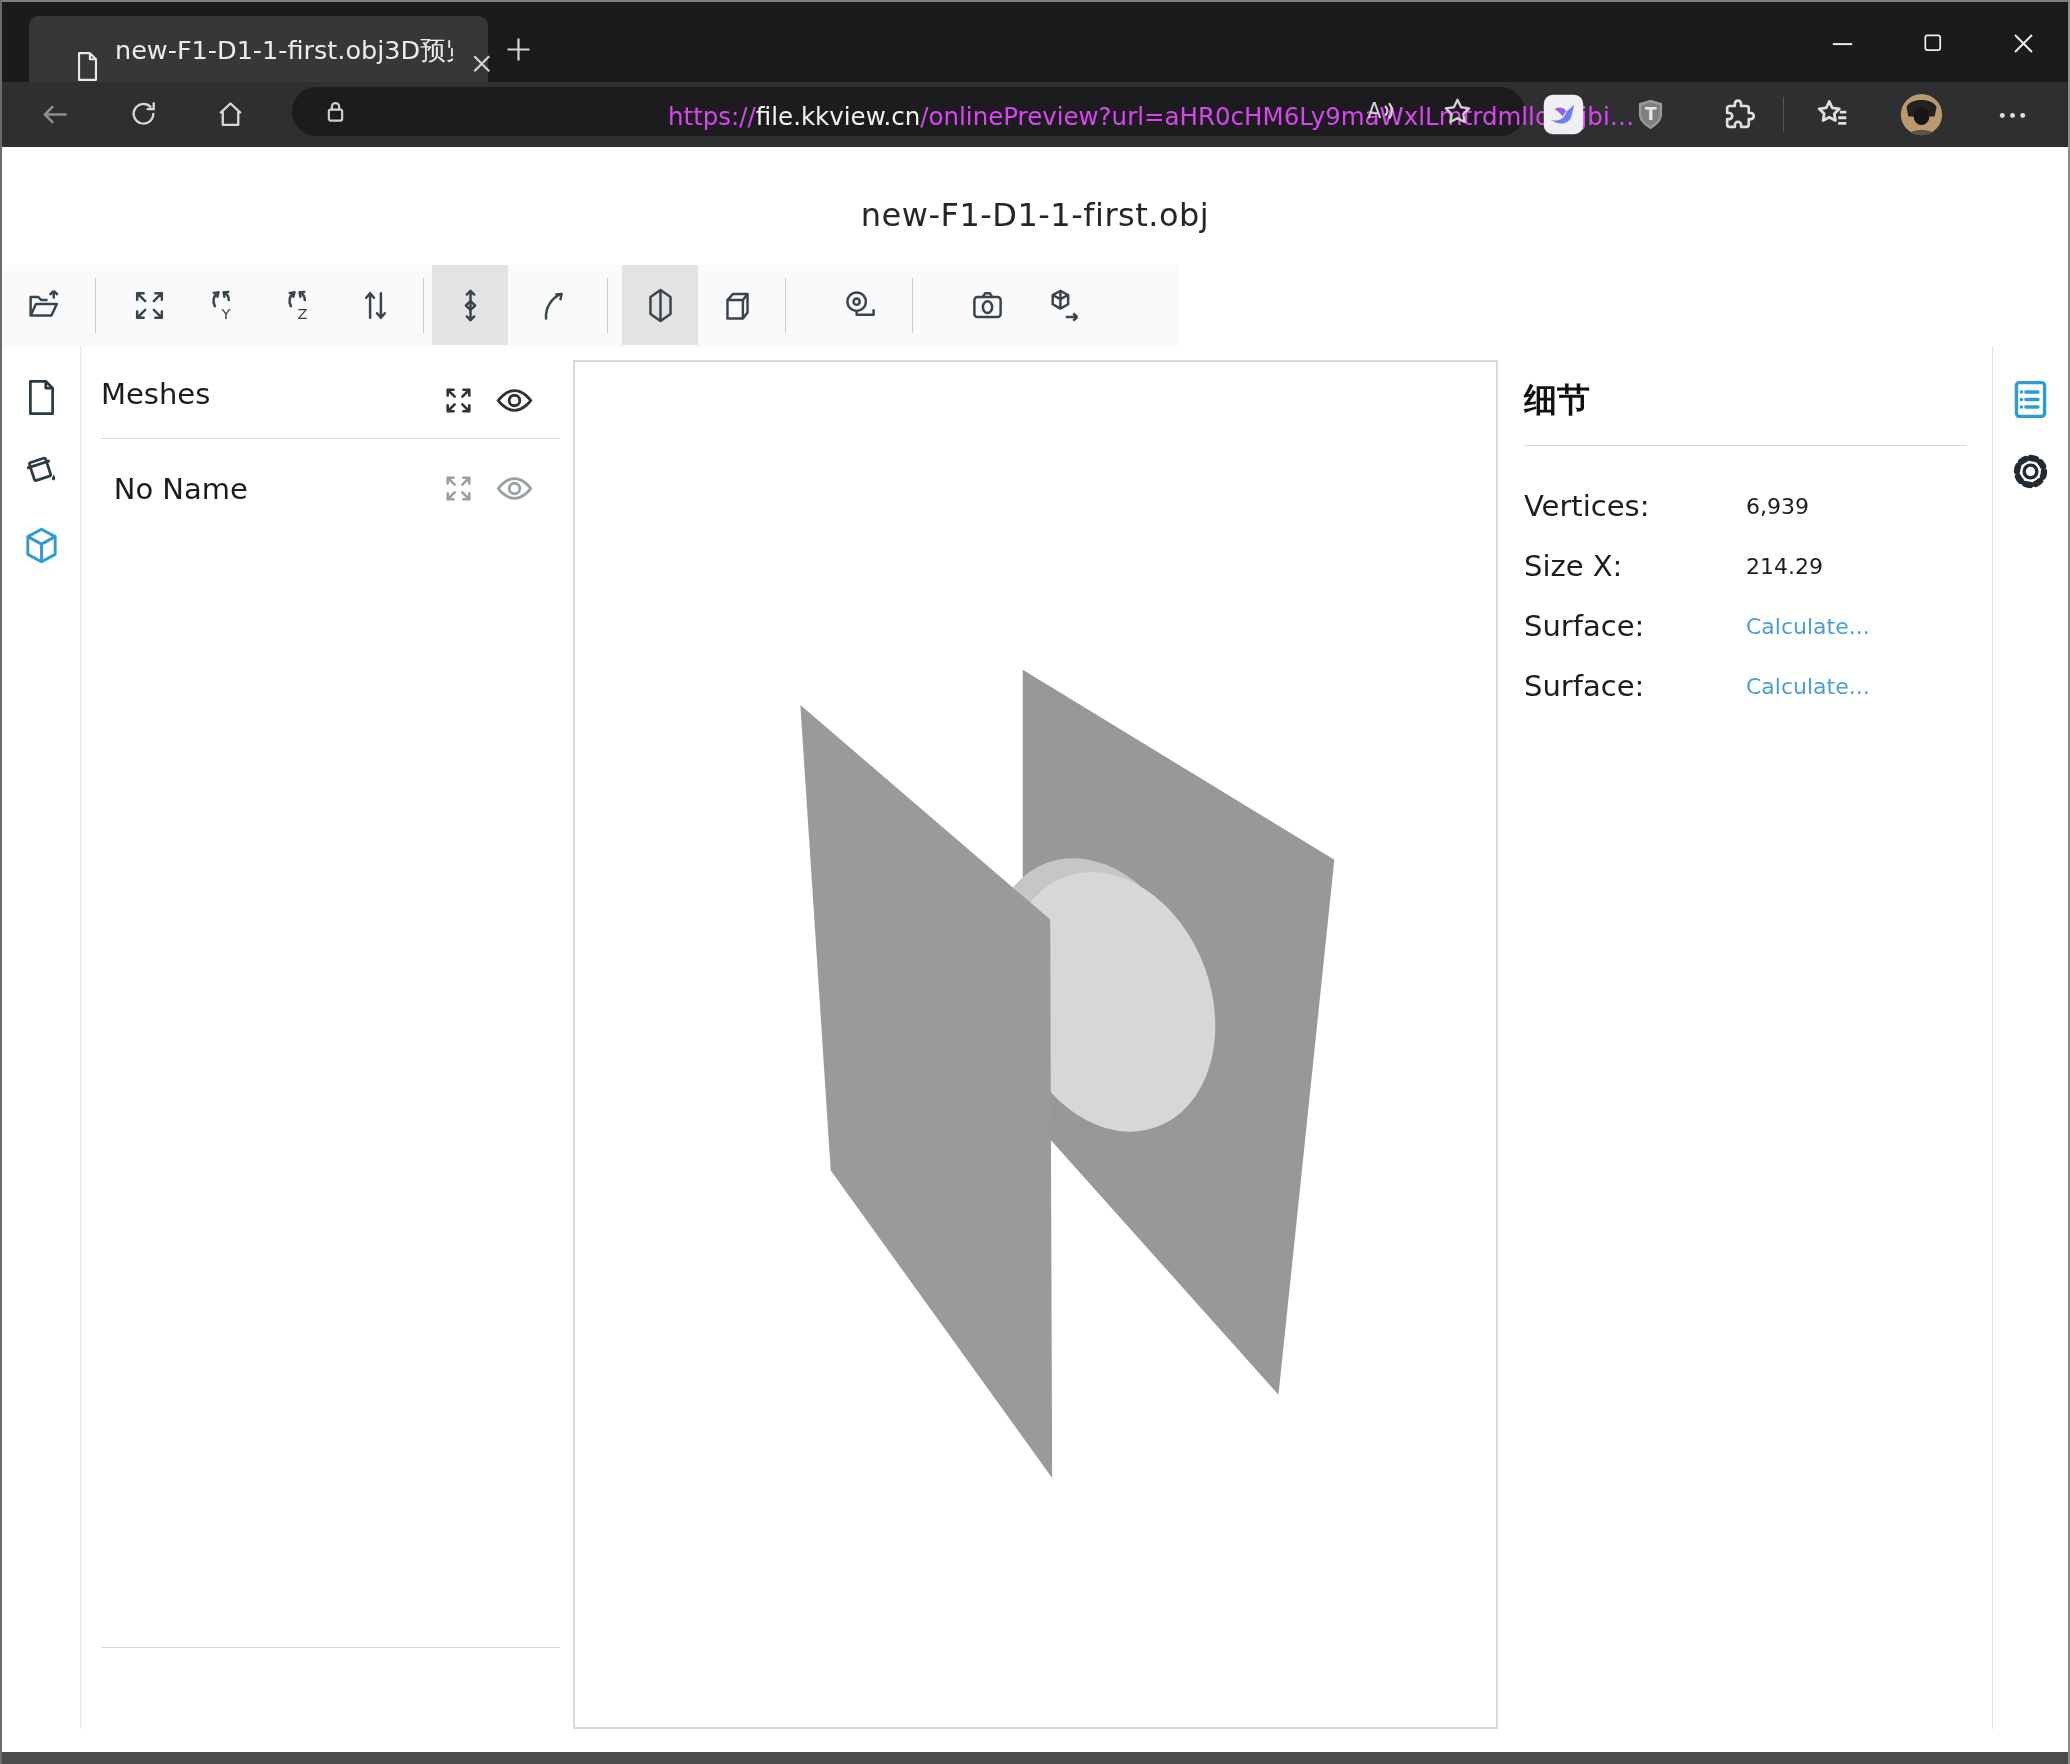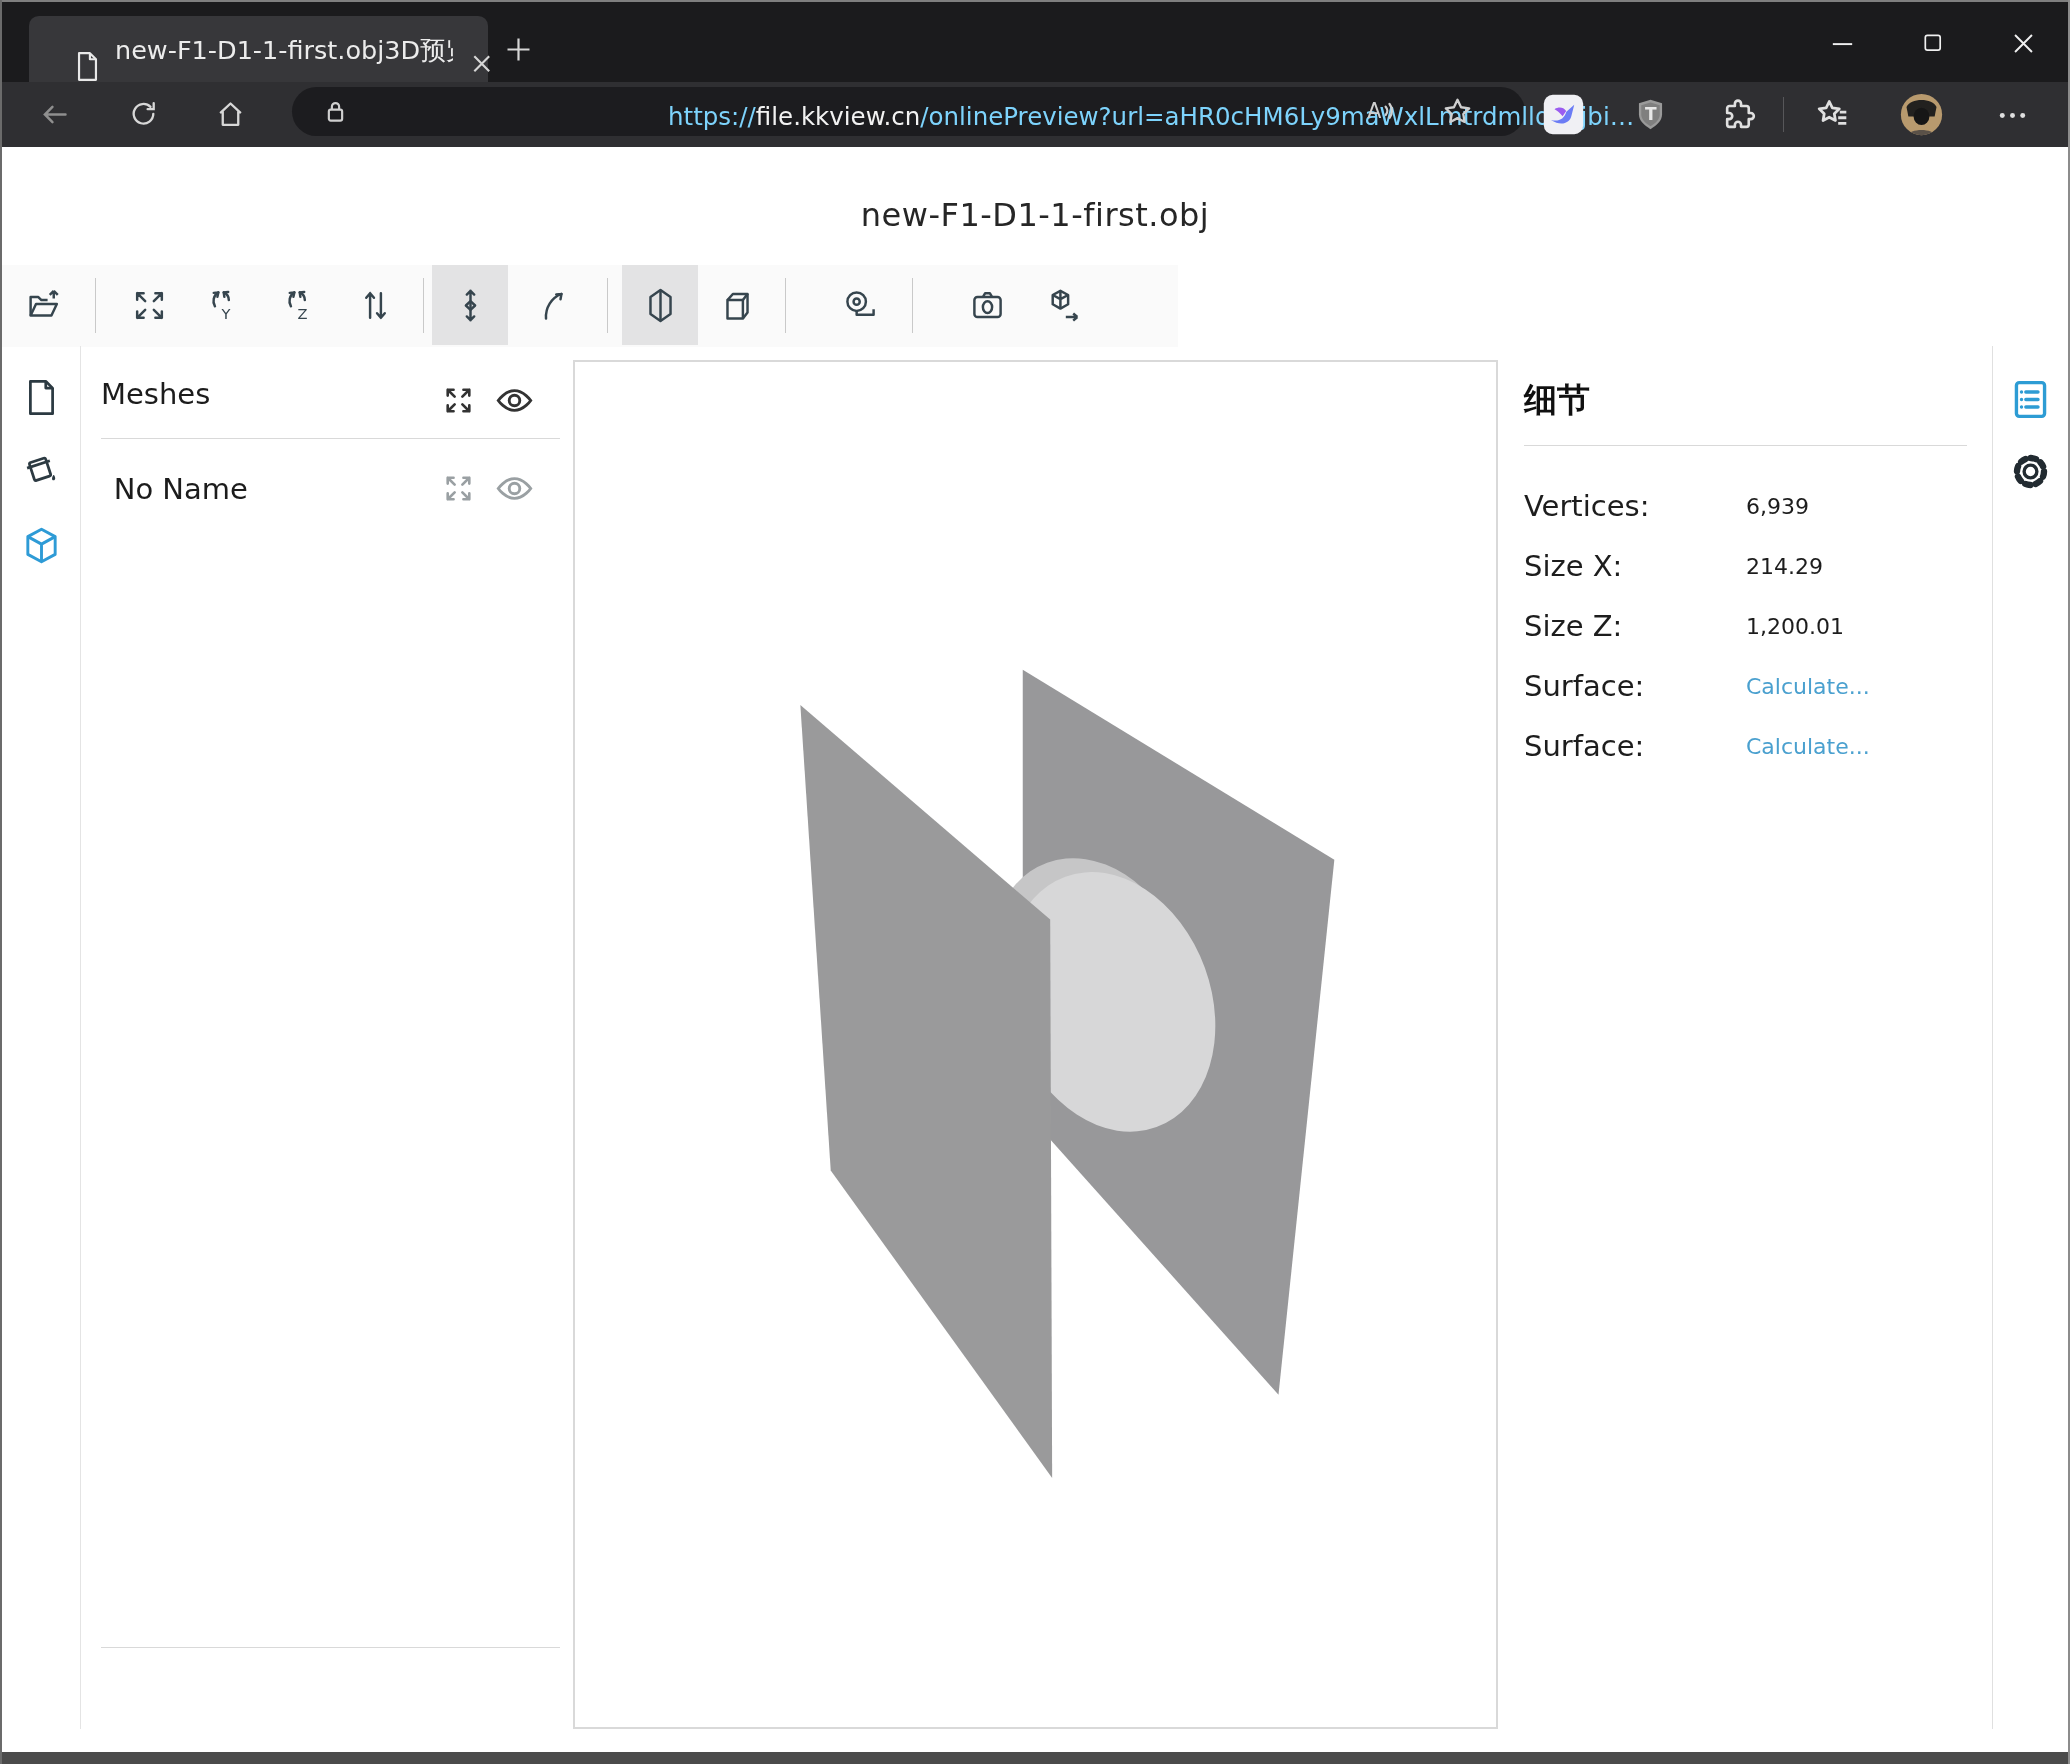--- a/index.html
+++ b/index.html
@@ -16,21 +16,21 @@
   #edge-left { left:0; top:0; width:2px; height:1764px; background:#6b6b6b; z-index:50; }
   #edge-right { right:0; top:0; width:2px; height:1764px; background:#8c8c8c; z-index:50; }
   #bottom-bar { left:0; top:1752px; width:2070px; height:12.7px; background:#4b4b4b; z-index:40; }
 
   #tab { left:29px; top:13.7px; width:459px; height:69px; background:#37373a; border-radius:9.8px 9.8px 0 0; }
   #tab-title { left:86px; top:0; width:338px; height:69px; line-height:69px; font-size:25.5px; color:#ececec;
                white-space:nowrap; overflow:hidden; }
   #urlrow { left:0; top:82px; width:2070px; height:65px; background:#2f2f32; }
   #url-pill { left:292px; top:4.9px; width:1233px; height:49px; border-radius:24.5px; background:#1c1c1f; }
   #url-text { left:376px; top:8.8px; height:41px; line-height:41px; font-size:24.5px; white-space:nowrap; }
-  #url-text .dim { color:#7dd3fc; }
+  #url-text .dim { color:#d946ef; }
   #url-text .host { color:#f2f2f2; }
 
   
   #page { left:2px; top:155px; width:2066px; height:1183px; background:#ffffff; }
   #page-title { left:0; top:41px; width:2066px; text-align:center; font-size:32px; color:#262626; letter-spacing:0.5px; }
 
   #toolbar { left:0; top:110px; width:1176px; height:82px; background:#fafafa; }
   .tb-btn { position:absolute; top:0; width:76px; height:80px; display:flex; align-items:center; justify-content:center; }
   .tb-btn.sel { background:#e3e3e4; }
   .tb-div { position:absolute; top:12.7px; width:1px; height:55px; background:#c9c9c9; }
@@ -376,24 +376,20 @@
   <div class="abs" id="details-rows">
     <div class="d-row">
       <span class="d-label">Vertices:</span>
       <span class="d-value">6,939</span>
     </div>
     <div class="d-row">
       <span class="d-label">Size X:</span>
       <span class="d-value">214.29</span>
     </div>
     <div class="d-row">
-      <span class="d-label">Size Z:</span>
-      <span class="d-value">1,200.01</span>
-    </div>
-    <div class="d-row">
       <span class="d-label">Surface:</span>
       <span class="d-value link">Calculate...</span>
     </div>
     <div class="d-row">
       <span class="d-label">Surface:</span>
       <span class="d-value link">Calculate...</span>
     </div>
   </div>
 
   <div class="abs" id="right-strip-divider"></div>

